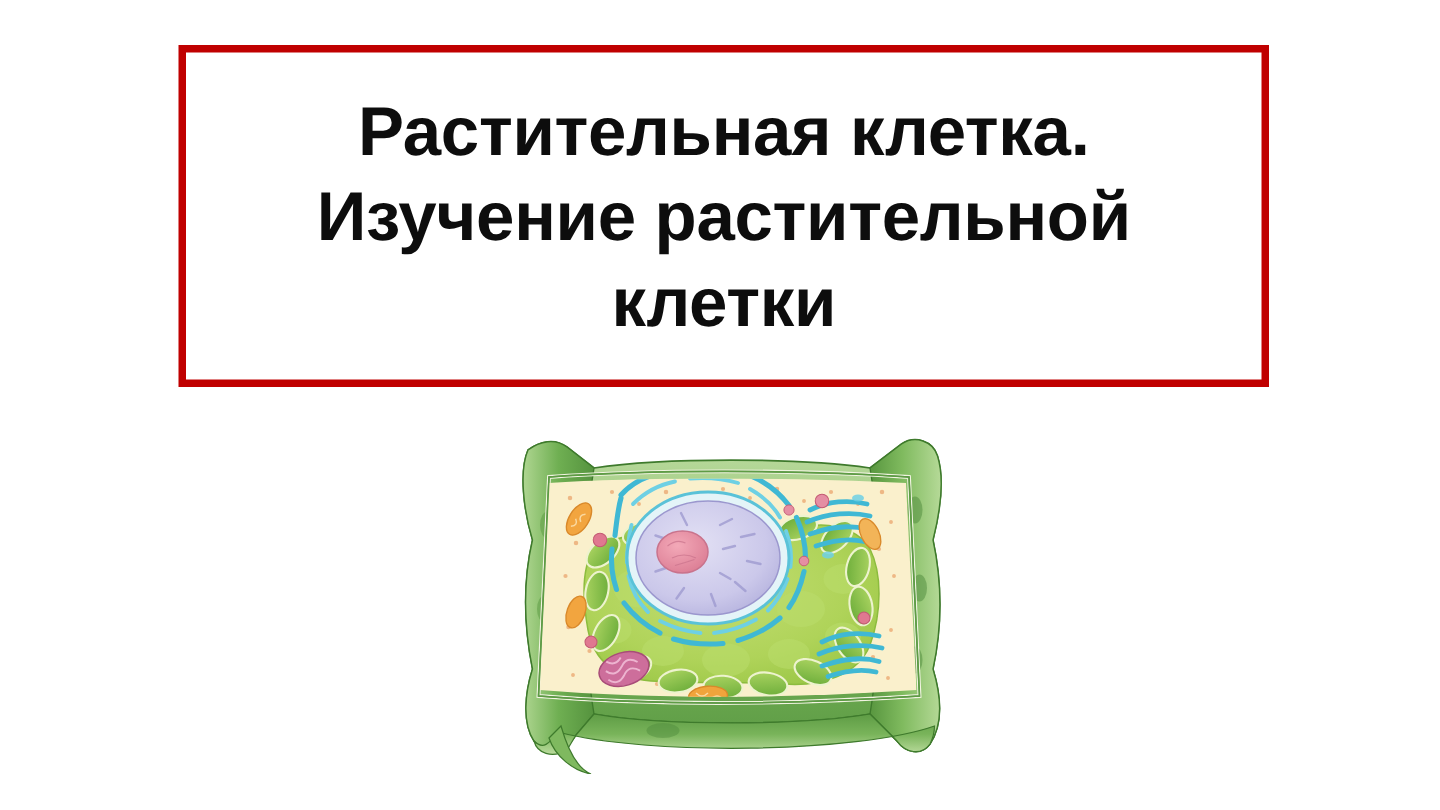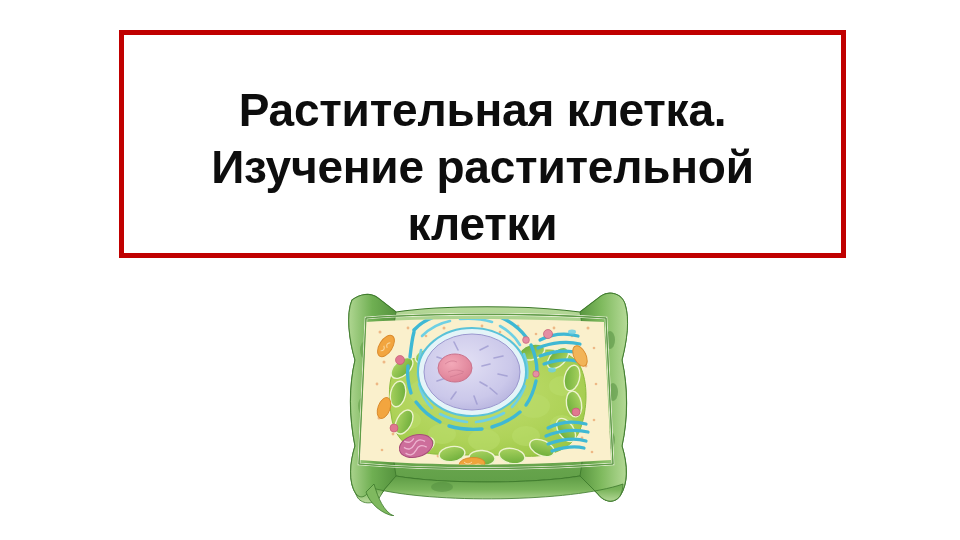--- a/index.html
+++ b/index.html
@@ -27,21 +27,21 @@
   #title-box {
     position: absolute;
     left: 119px;
     top: 30px;
     width: 727px;
     height: 228px;
     box-sizing: border-box;
     border: 5px solid #c00000;
     background: #ffffff;
     display: flex;
-    align-items: flex-end;
+    align-items: center;
     justify-content: center;
   }
 
   #title-text {
     width: 100%;
     text-align: center;
     font-family: "Liberation Sans", "DejaVu Sans", sans-serif;
     font-weight: bold;
     font-size: 46px;
     line-height: 57px;

